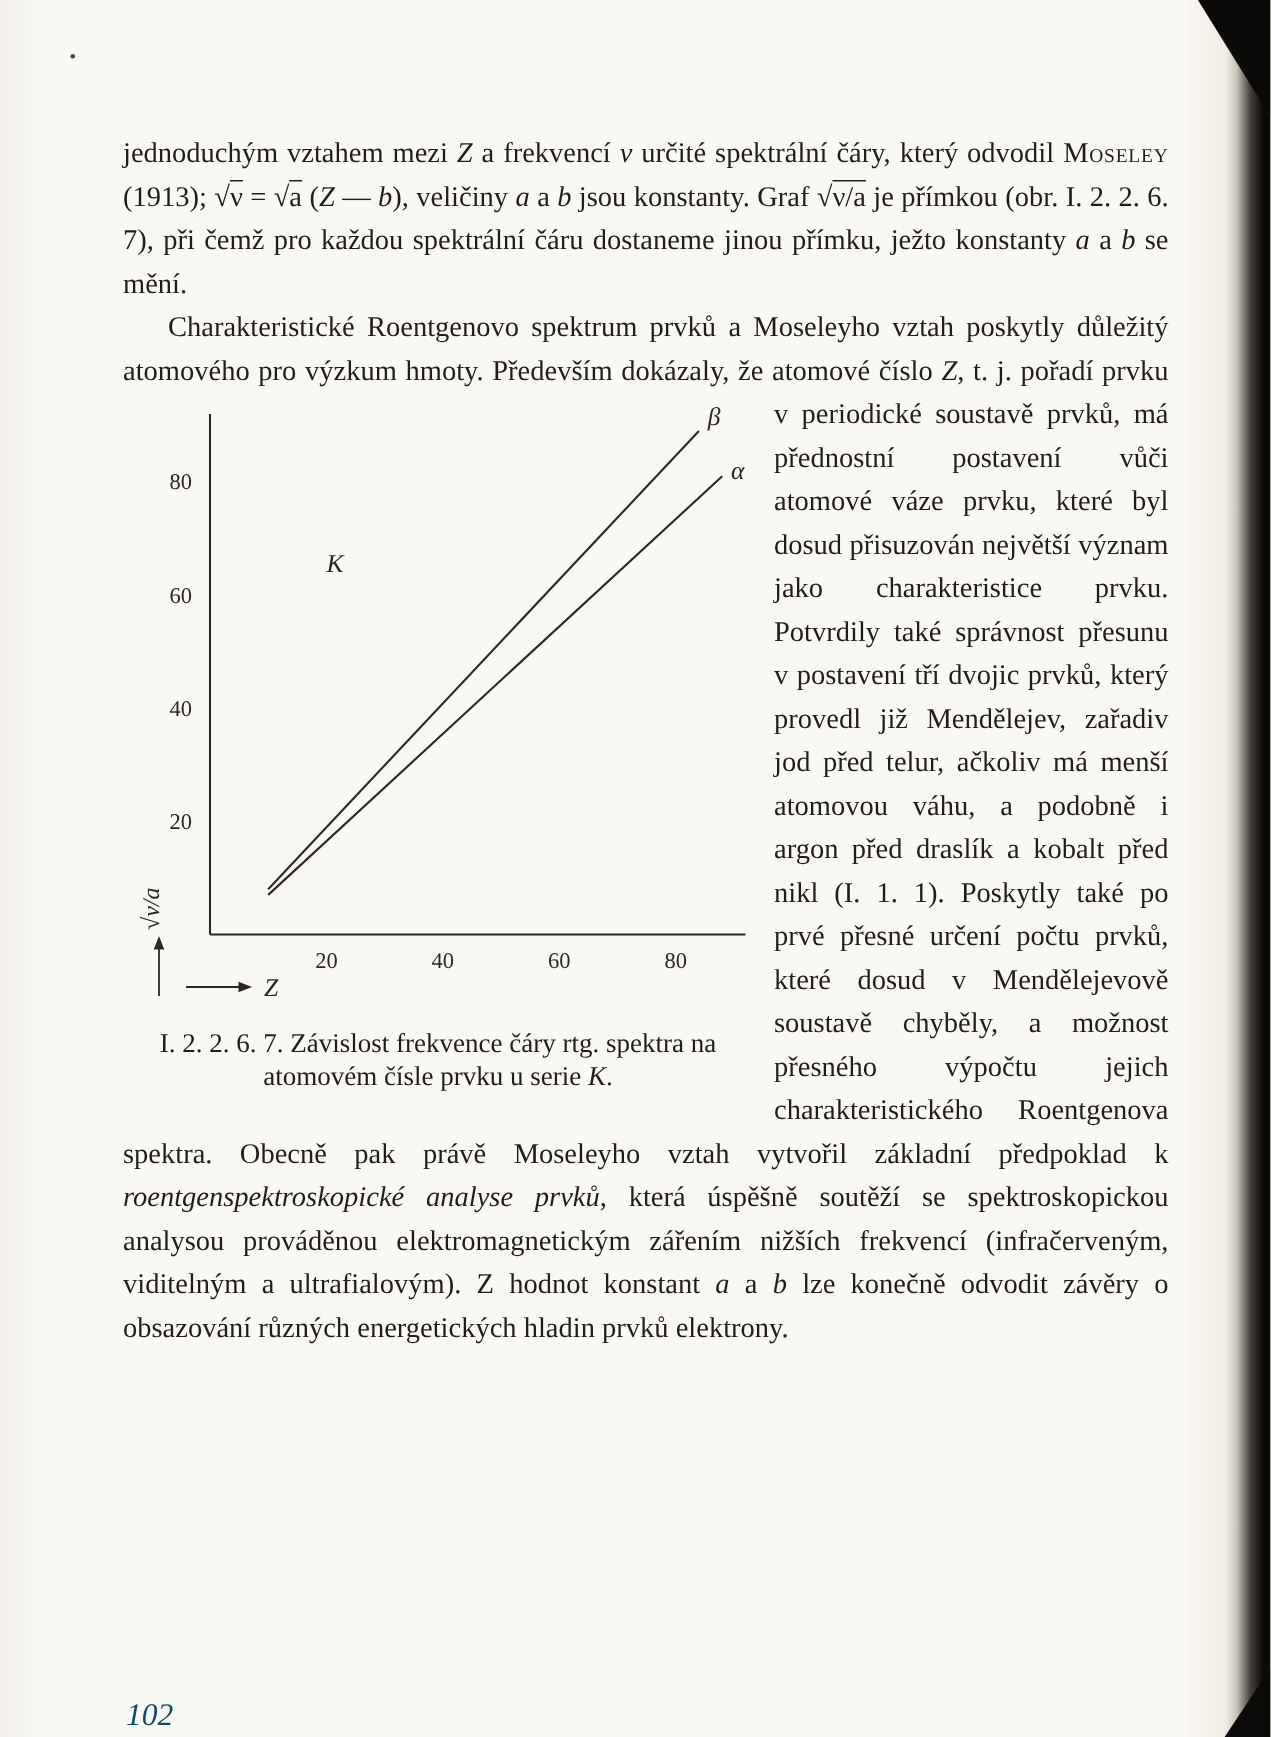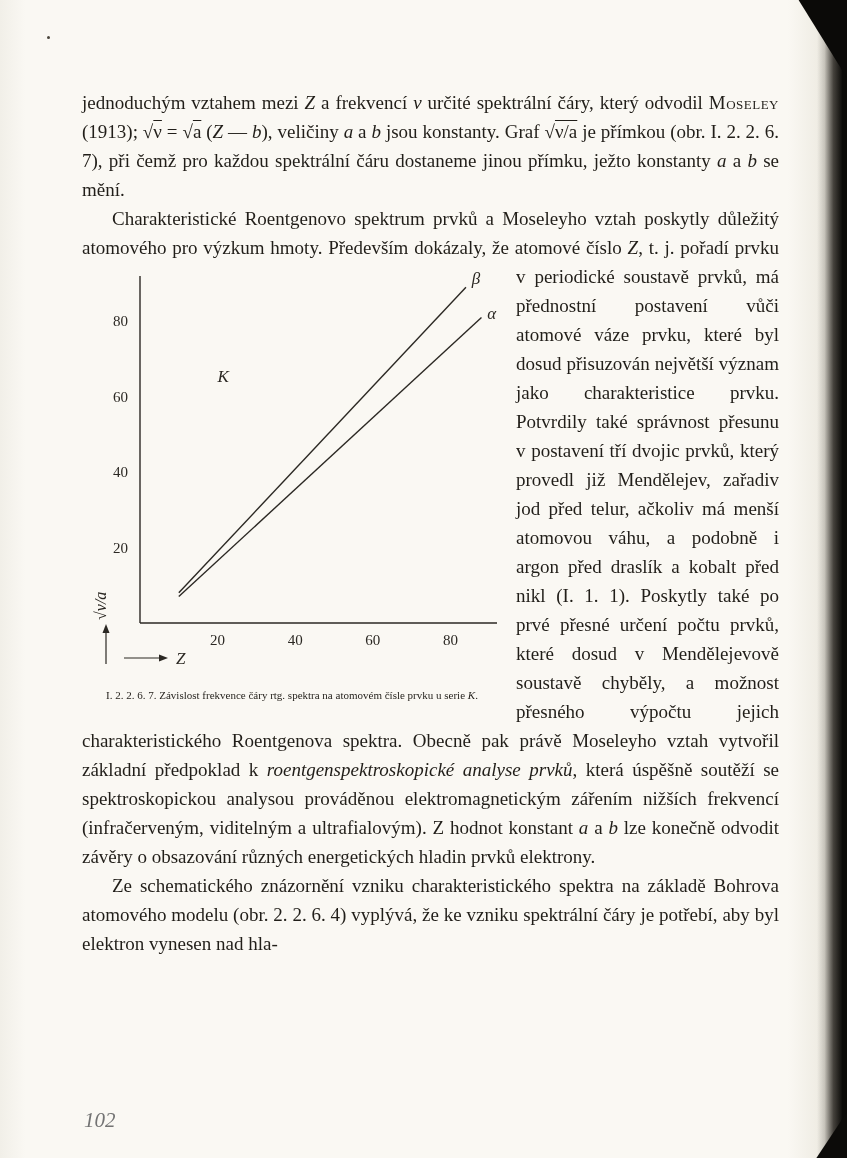--- a/index.html
+++ b/index.html
@@ -21,34 +21,34 @@
   .seg-sqrt .sqrt-arg { text-decoration:overline; text-decoration-thickness:1px; }
   .seg-sqrt { white-space:nowrap; }
 
   .fig-float {
     float:left; display:block; width:420px;
     margin:6px 14px 6px 0; text-indent:0; text-align:center;
   }
   svg.chart { display:block; width:420px; height:405px; }
   .caption {
     display:block; width:392px; margin:12px auto 0;
-    font-size:11px; line-height:21.5px; text-align:center;
+    font-size:18px; line-height:21.5px; text-align:center;
   }
 
   .tick { font-size:15px; fill:#2b2823; }
   .axis { stroke:#2b2823; stroke-width:1.4; }
   .arrow { stroke:#2b2823; stroke-width:1.2; }
   .arrow-head { fill:#2b2823; }
   .series-line { fill:none; stroke:#2b2823; stroke-width:1.4; }
   .anno { font-style:italic; font-size:17px; fill:#2b2823; }
   .axis-label { font-size:16px; fill:#2b2823; font-style:italic; }
 
   .page-number {
-    position:absolute; left:84px; top:1108px;
-    font-style:italic; font-size:21px; color:#737373;
+    position:absolute; left:84px; top:1131px;
+    font-style:italic; font-size:21px; color:#0c4a6e;
   }
 
   .scan-edge-right {
     position:absolute; top:0; right:0; width:30px; height:1158px;
     background: linear-gradient(to right, rgba(28,25,20,0) 0%, rgba(28,25,20,0.18) 25%, rgba(24,21,17,0.78) 55%, #0b0a08 85%);
   }
   .scan-corner-top-right {
     position:absolute; top:0; right:0; width:55px; height:78px;
     background:#0b0a08;
     clip-path: polygon(12% 0, 100% 0, 100% 100%);
@@ -104,23 +104,20 @@
         <line class="arrow" x1="24" y1="362" x2="24" y2="396"></line>
         <polygon class="arrow-head" points="24,356 20.5,365 27.5,365"></polygon>
         <line class="arrow" x1="42" y1="390" x2="78" y2="390"></line>
         <polygon class="arrow-head" points="86,390 77,386.5 77,393.5"></polygon>
         <text class="anno" x="94" y="396">Z</text>
       </svg>
       <span class="caption"><span>I. 2. 2. 6. 7. Závislost frekvence čáry rtg. spektra na atomovém čísle prvku u serie </span><span class="seg-i">K</span><span>.</span></span>
     </span><span><span>přednostní postavení vůči atomové váze prvku, které byl dosud přisuzován největší význam jako charakteristice prvku. Potvrdily také správnost přesunu v postavení tří dvojic prvků, který provedl již Mendělejev, zařadiv jod před telur, ačkoliv má menší atomovou váhu, a podobně i argon před draslík a kobalt před nikl (I. 1. 1). Poskytly také po prvé přesné určení počtu prvků, které dosud v Mendělejevově soustavě chyběly, a možnost přesného výpočtu jejich charakteristického Roentgenova spektra. Obecně pak právě Moseleyho vztah vytvořil základní předpoklad k </span><span class="seg-i">roentgenspektroskopické analyse prvků</span><span>, která úspěšně soutěží se spektroskopickou analysou prováděnou elektromagnetickým zářením nižších frekvencí (infračerveným, viditelným a ultrafialovým). Z hodnot konstant </span><span class="seg-i">a</span><span> a </span><span class="seg-i">b</span><span> lze konečně odvodit závěry o obsazování různých energetických hladin prvků elektrony.</span></span>
   </p>
 
-  <p class="para indent">
-    <span><span>Ze schematického znázornění vzniku charakteristického spektra </span><span class="seg-u">na základě Bohrova atomového modelu (obr. 2. 2. 6. 4) vyplývá, že ke vzniku spektrální čáry je potřebí, aby byl elektron vynesen nad hla-</span></span>
-  </p>
 
 </div>
 
 <div class="page-number">102</div>
 
 <div class="scan-edge-right"></div>
 <div class="scan-corner-top-right"></div>
 <div class="scan-corner-bottom-right"></div>
 <div class="scan-speck"></div>
 

